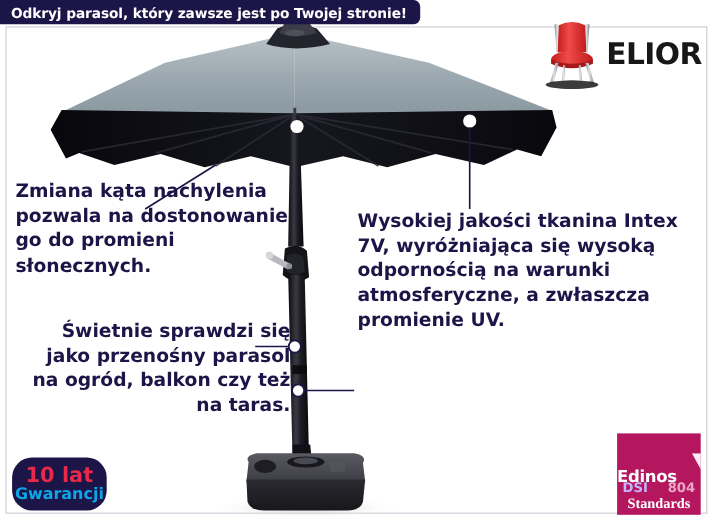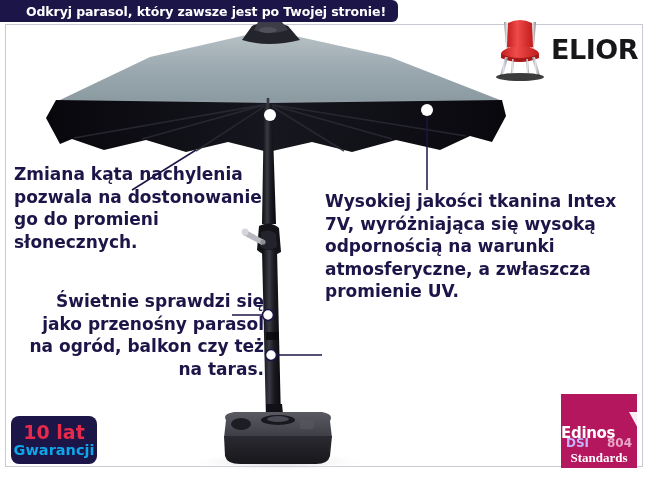--- a/index.html
+++ b/index.html
@@ -23,21 +23,21 @@
     border:1px solid #c9c9d4;
     box-sizing:border-box;
     background:#ffffff;
   }
 
   
   .banner{
     position:absolute;
     left:0; top:0;
     height:22px;
-    padding:0 12px 0 26px;
+    padding:0 12px 0 10px;
     display:flex;align-items:center;
     background:#1c1547;
     color:#ffffff;
     font-size:12.5px;
     font-weight:bold;
     letter-spacing:-0.1px;
     border-radius:0 6px 6px 0;
     white-space:nowrap;
     z-index:6;
   }
@@ -81,21 +81,21 @@
   #callout-fabric {left:325px; top:190px; width:310px;}
   #callout-portable{left:14px; top:290px; width:250px;text-align:right;}
   #callout-pole   {left:325px; top:340px; width:300px;}
 
   
   .warranty{
     position:absolute;
     left:11px; bottom:13px;
     width:86px;height:48px;
     background:#1c1547;
-    border-radius:8px;
+    border-radius:18px;
     display:flex;flex-direction:column;
     align-items:center;justify-content:center;
     z-index:5;
   }
   .warranty-years{
     color:#e8294a;
     font-size:19px;font-weight:bold;line-height:1;
     margin-bottom:1px;
   }
   .warranty-label{

